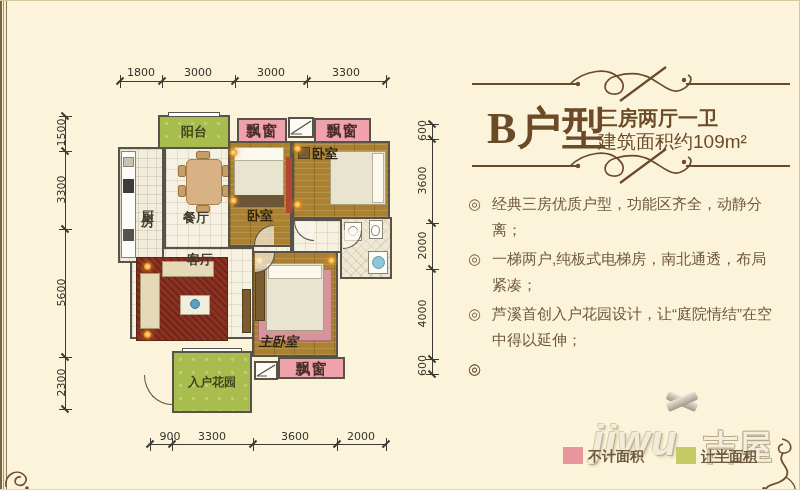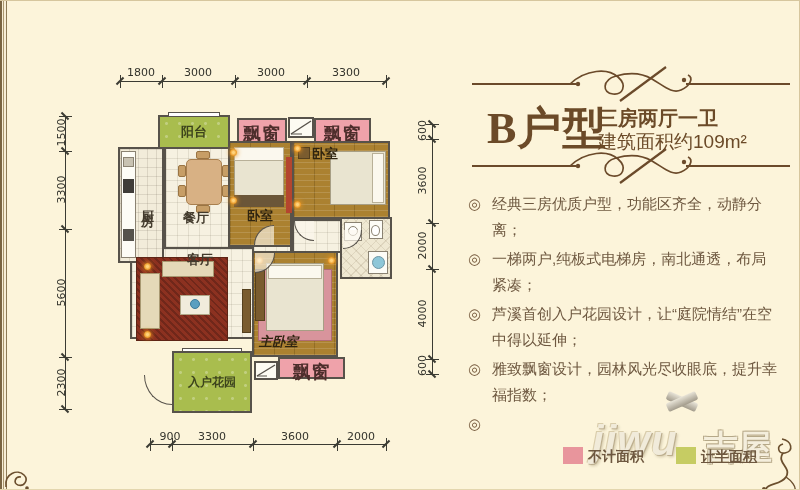--- a/index.html
+++ b/index.html
@@ -27,21 +27,21 @@
     background-image:repeating-linear-gradient(0deg,rgba(255,255,255,.14) 0 1px,transparent 1px 6px),
                      repeating-linear-gradient(90deg,rgba(60,40,0,.22) 0 1px,transparent 1px 20px); }
   .bath { background-color:#efe8d2;
     background-image:repeating-linear-gradient(45deg,rgba(120,100,70,.14) 0 1px,transparent 1px 7px),
                      repeating-linear-gradient(-45deg,rgba(120,100,70,.14) 0 1px,transparent 1px 7px); }
   .greenroom { background-color:#a9bd4e;
     background-image:radial-gradient(rgba(255,255,255,.28) 1px,transparent 2px);
     background-size:13px 13px; }
   .pinkbay { background:#efa2aa; }
   .roomlabel { position:absolute; font-weight:bold; color:#423a2c; font-size:13px; text-align:center; }
-  .baylabel { font-size:18px; color:#4d2e2c; letter-spacing:1px; }
+  .baylabel { font-size:15px; color:#4d2e2c; letter-spacing:1px; }
   .greenlabel { color:#3c431c; }
   .woodlabel { color:#2f2410; }
   .carpet { background-color:#8c3120;
     background-image:repeating-linear-gradient(45deg,rgba(0,0,0,.2) 0 2px,transparent 2px 5px); }
   .mattress { position:absolute; background:#e9e4d0; border:1px solid #a79e84; }
   .pillow { position:absolute; background:#fbf8ee; border:1px solid #b8b098; }
   .furn { position:absolute; background:#e5d9b8; border:1px solid #a89871; }
   .darkwood { position:absolute; background:#7a5c2f; border:1px solid #55401e; }
   .dot { position:absolute; width:7px; height:7px; border-radius:50%;
     background:radial-gradient(circle,#ffd27a 20%,#e8941f 70%); box-shadow:0 0 4px 1px rgba(232,148,31,.8); }
@@ -263,21 +263,21 @@
       <circle cx="214" cy="15" r="2.2" fill="#6b4a2a"></circle>
       <path d="M100 19 C116 4 138 3 148 12 C158 21 152 30 143 29 C132 28 132 15 146 11 C160 7 172 8 182 14 C194 21 202 29 211 25 C220 21 224 13 218 10" fill="none" stroke="#6b4a2a" stroke-width="1.7"></path>
       <path d="M196 2 L150 36" stroke="#6b4a2a" stroke-width="2.2"></path>
     </svg>
   </div>
 
   <ul class="features">
     <li><span class="marker">◎</span><span>经典三房优质户型，功能区齐全，动静分离；</span></li>
     <li><span class="marker">◎</span><span>一梯两户,纯板式电梯房，南北通透，布局紧凑；</span></li>
     <li><span class="marker">◎</span><span>芦溪首创入户花园设计，让“庭院情结”在空中得以延伸；</span></li>
-    <li><span class="marker">◎</span><span>雅致飘窗设计，园林风光尽收眼底，提升幸福指数；</span></li>
+    <li><span class="marker">◎</span></li>
     <li><span class="marker">◎</span></li>
   </ul>
 
   <div id="watermark">
     <div class="wm-bar" style="left:74px;top:2px;transform:rotate(24deg);"></div>
     <div class="wm-bar" style="left:74px;top:2px;transform:rotate(-24deg);"></div>
     <span class="wm-text">jiwu</span>
     <span class="wm-cn">吉屋</span>
   </div>
 

